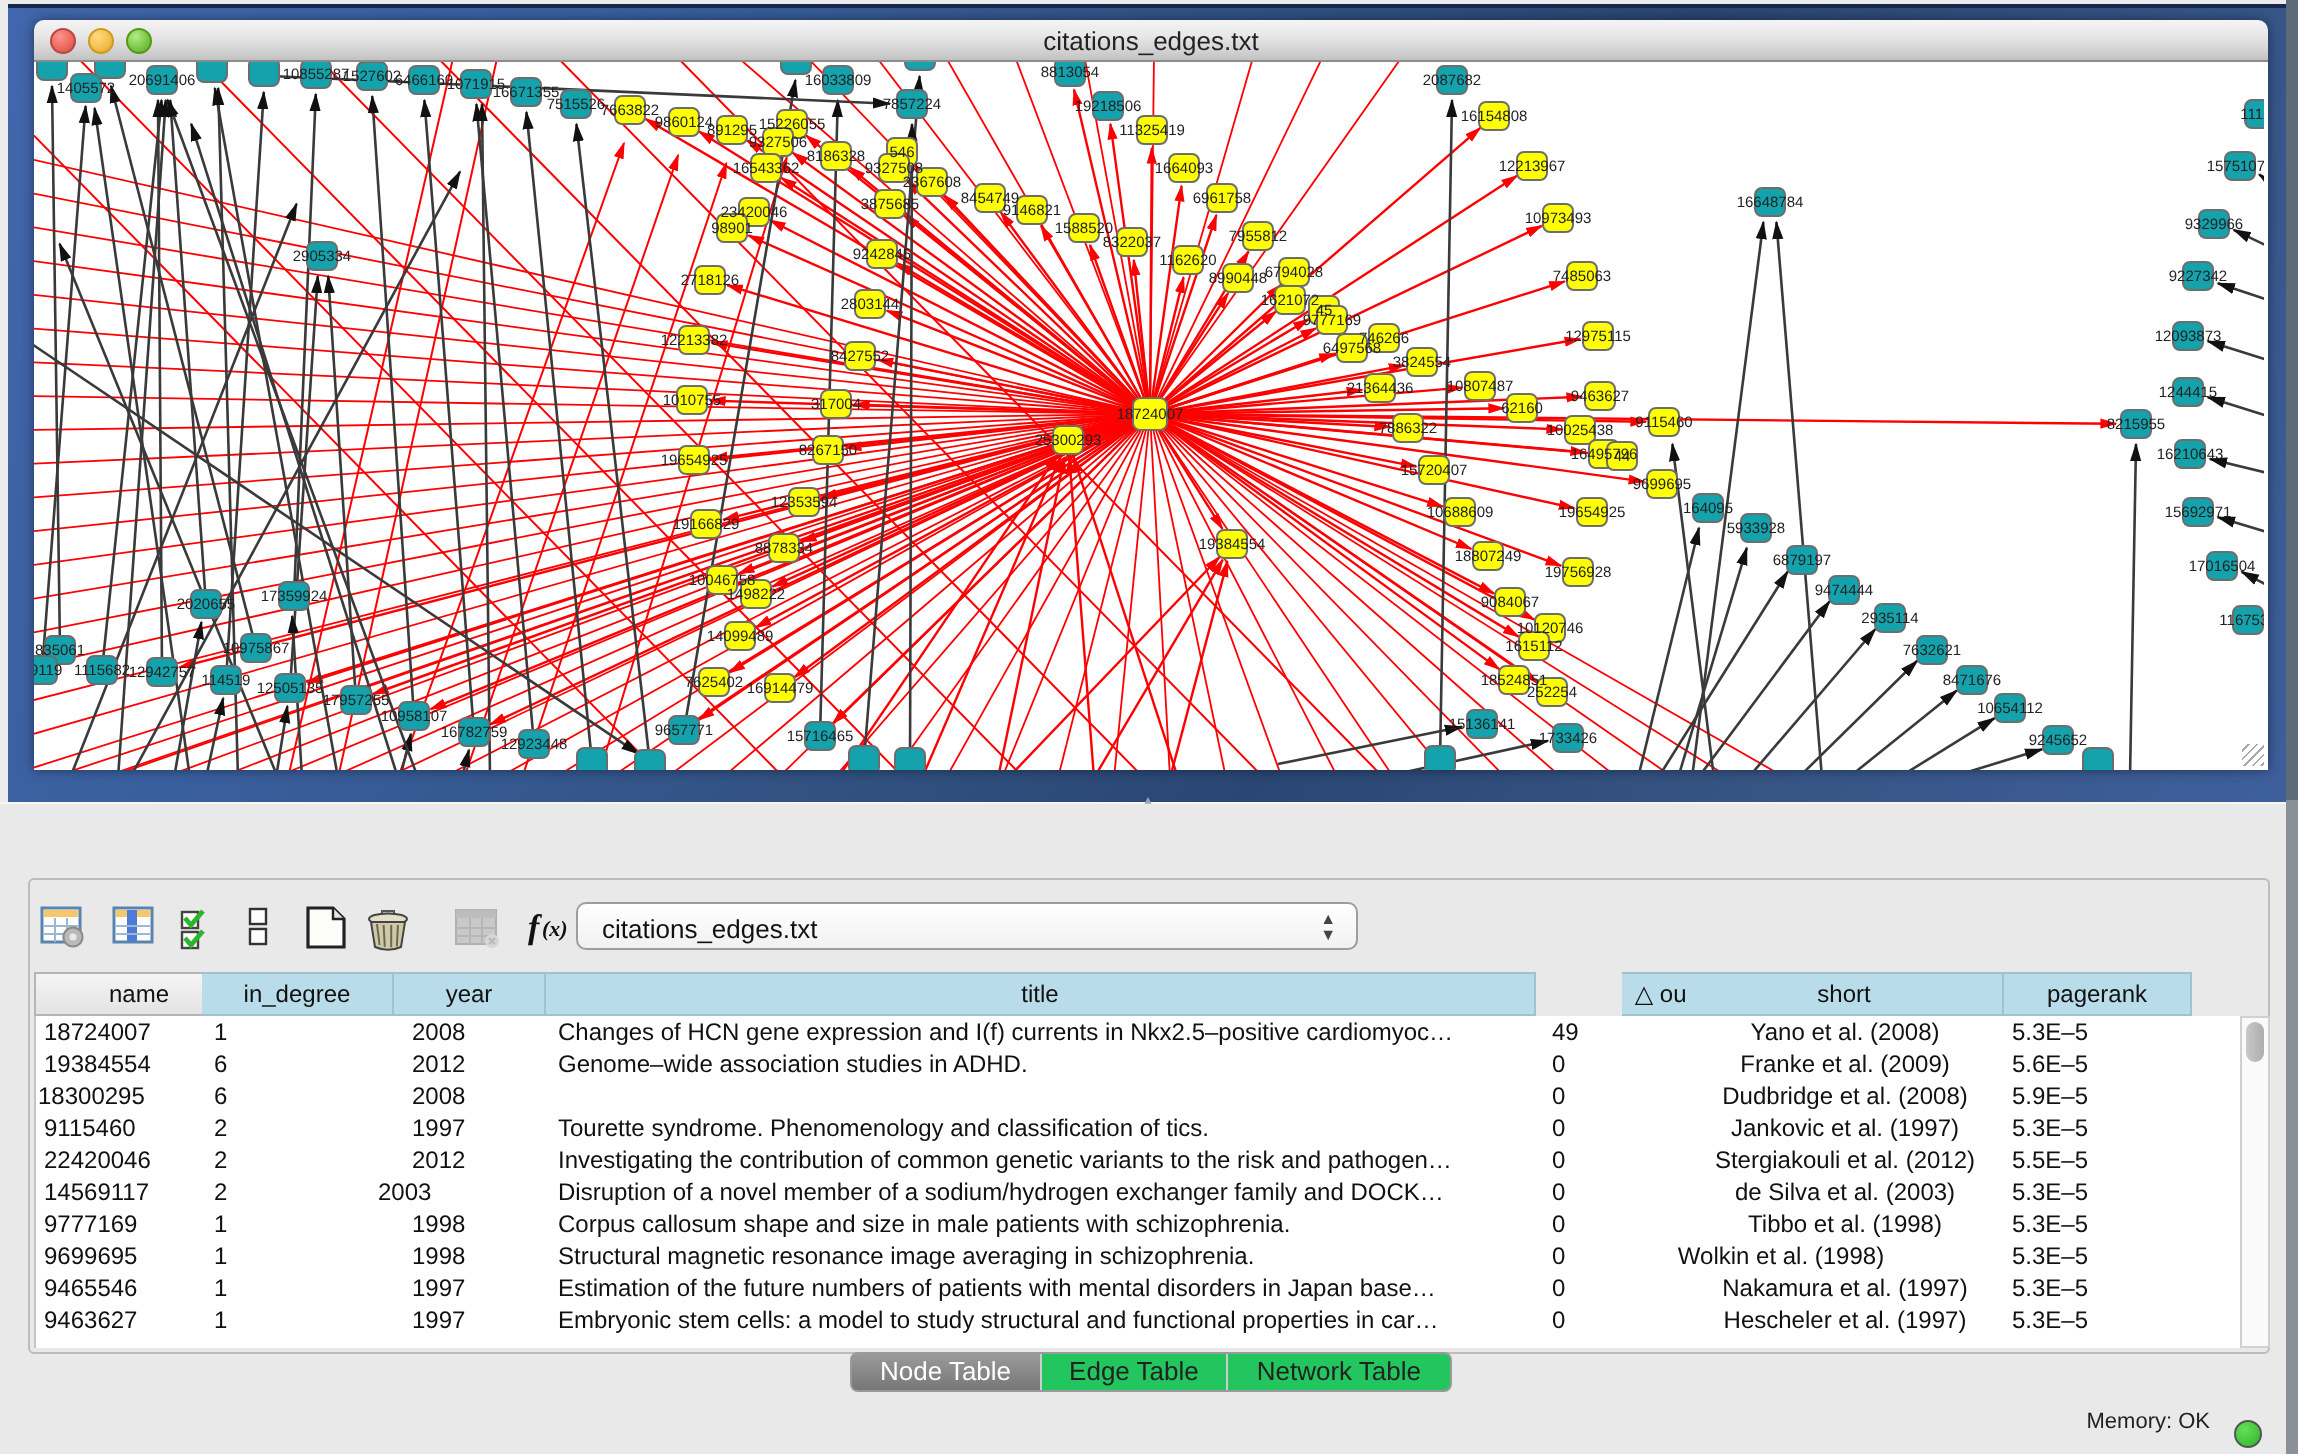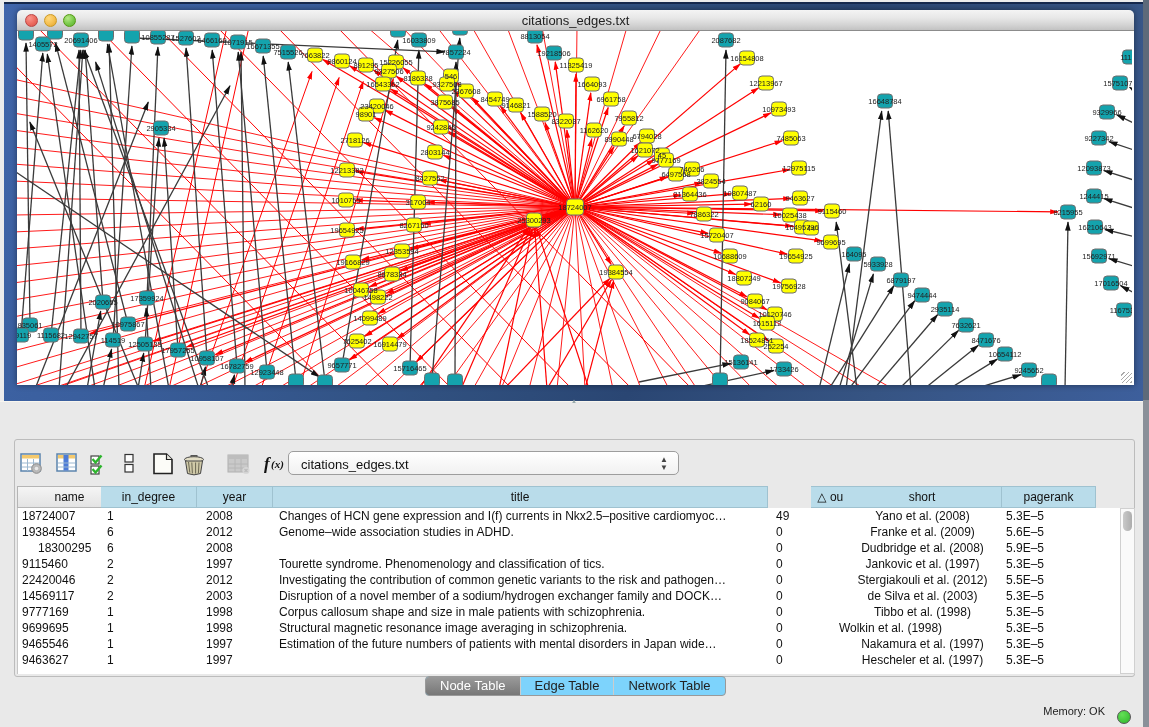--- a/index.html
+++ b/index.html
@@ -29,21 +29,21 @@
 
 #thead{position:absolute;left:17px;top:84px;height:22px;width:1080px}
 .hc{position:absolute;top:0;height:22px;background:#b9dcea;border:1px solid #9fc2d0;border-left:none;font-size:12px;color:#111;text-align:center;line-height:21px}
 #tbody{position:absolute;left:17px;top:106px;width:1103px;height:166px;background:#fff;border-left:1px solid #c6c6c6}
 .trow{position:absolute;left:0;width:1149px;height:16px;font-size:12px;color:#111}
 .trow span{position:absolute;top:1px;white-space:nowrap}
 .trow .ctr{text-align:center}
 #vsb{position:absolute;left:1120px;top:106px;width:15px;height:166px;background:#fafafa;border:1px solid #d0d0d0}
 #vsbth{position:absolute;left:2px;top:2px;width:9px;height:20px;border-radius:5px;background:linear-gradient(90deg,#c9c9c9,#adadad)}
 
-#tabs{position:absolute;left:425px;top:274px;height:20px;border:1px solid #999;border-radius:4px;background:#7dd3fc;overflow:hidden;display:flex}
+#tabs{position:absolute;left:425px;top:274px;height:20px;border:1px solid #999;border-radius:4px;background:#22c55e;overflow:hidden;display:flex}
 #tabs div{font-size:13px;line-height:18px;padding:0 14px;color:#222;border-right:1px solid #ccc}
 #tabs .sel{background:linear-gradient(#9a9a9a,#777);color:#fff}
 #mem{position:absolute;right:44px;bottom:10px;font-size:11px;color:#222}
 #memdot{position:absolute;right:18px;bottom:3px;width:14px;height:14px;border-radius:50%;background:radial-gradient(circle at 35% 30%,#63e057,#2eb52a);border:1.5px solid #555}
 </style></head><body>
 <div id="rstrip"></div>
 <div id="rstrip2"></div>
 <div id="desk"></div>
 <div id="win">
   <div id="graph">
@@ -638,21 +638,21 @@
 <div class="trow" style="top:122px">
 <span style="left:22px">19384554</span>
       <span style="left:107px">6</span>
       <span style="left:206px">2012</span>
       <span style="left:279px">Genome–wide association studies in ADHD.</span>
       <span style="left:776px">0</span>
       <span class="ctr" style="left:843px;width:159px">Franke et al. (2009)</span>
       <span style="left:1006px">5.6E–5</span>
     </div>
 <div class="trow" style="top:138px">
-<span style="left:38px">18300295</span>
+<span style="left:19px">18300295</span>
       <span style="left:107px">6</span>
       <span style="left:206px">2008</span>
       <span style="left:776px">0</span>
       <span class="ctr" style="left:843px;width:159px">Dudbridge et al. (2008)</span>
       <span style="left:1006px">5.9E–5</span>
     </div>
 <div class="trow" style="top:154px">
 <span style="left:22px">9115460</span>
       <span style="left:107px">2</span>
       <span style="left:206px">1997</span>
@@ -666,21 +666,21 @@
       <span style="left:107px">2</span>
       <span style="left:206px">2012</span>
       <span style="left:279px">Investigating the contribution of common genetic variants to the risk and pathogen…</span>
       <span style="left:776px">0</span>
       <span class="ctr" style="left:843px;width:159px">Stergiakouli et al. (2012)</span>
       <span style="left:1006px">5.5E–5</span>
     </div>
 <div class="trow" style="top:186px">
 <span style="left:22px">14569117</span>
       <span style="left:107px">2</span>
-      <span style="left:206px">2003</span>
+      <span style="left:189px">2003</span>
       <span style="left:279px">Disruption of a novel member of a sodium/hydrogen exchanger family and DOCK…</span>
       <span style="left:776px">0</span>
       <span class="ctr" style="left:843px;width:159px">de Silva et al. (2003)</span>
       <span style="left:1006px">5.3E–5</span>
     </div>
 <div class="trow" style="top:202px">
 <span style="left:22px">9777169</span>
       <span style="left:107px">1</span>
       <span style="left:206px">1998</span>
       <span style="left:279px">Corpus callosum shape and size in male patients with schizophrenia.</span>
@@ -694,29 +694,30 @@
       <span style="left:206px">1998</span>
       <span style="left:279px">Structural magnetic resonance image averaging in schizophrenia.</span>
       <span style="left:776px">0</span>
       <span class="ctr" style="left:811px;width:159px">Wolkin et al. (1998)</span>
       <span style="left:1006px">5.3E–5</span>
     </div>
 <div class="trow" style="top:234px">
 <span style="left:22px">9465546</span>
       <span style="left:107px">1</span>
       <span style="left:206px">1997</span>
-      <span style="left:279px">Estimation of the future numbers of patients with mental disorders in Japan wide…</span>
+      <span style="left:279px">Estimation of the future numbers of patients with mental disorders in Japan base…</span>
       <span style="left:776px">0</span>
       <span class="ctr" style="left:843px;width:159px">Nakamura et al. (1997)</span>
       <span style="left:1006px">5.3E–5</span>
     </div>
 <div class="trow" style="top:250px">
 <span style="left:22px">9463627</span>
       <span style="left:107px">1</span>
       <span style="left:206px">1997</span>
+      <span style="left:279px">Embryonic stem cells: a model to study structural and functional properties in car…</span>
       <span style="left:776px">0</span>
       <span class="ctr" style="left:843px;width:159px">Hescheler et al. (1997)</span>
       <span style="left:1006px">5.3E–5</span>
     </div>
   <div id="vsb">
       <div id="vsbth"></div>
     </div>
   <div id="tabs">
       <div class="sel">Node Table</div>
       <div>Edge Table</div>

